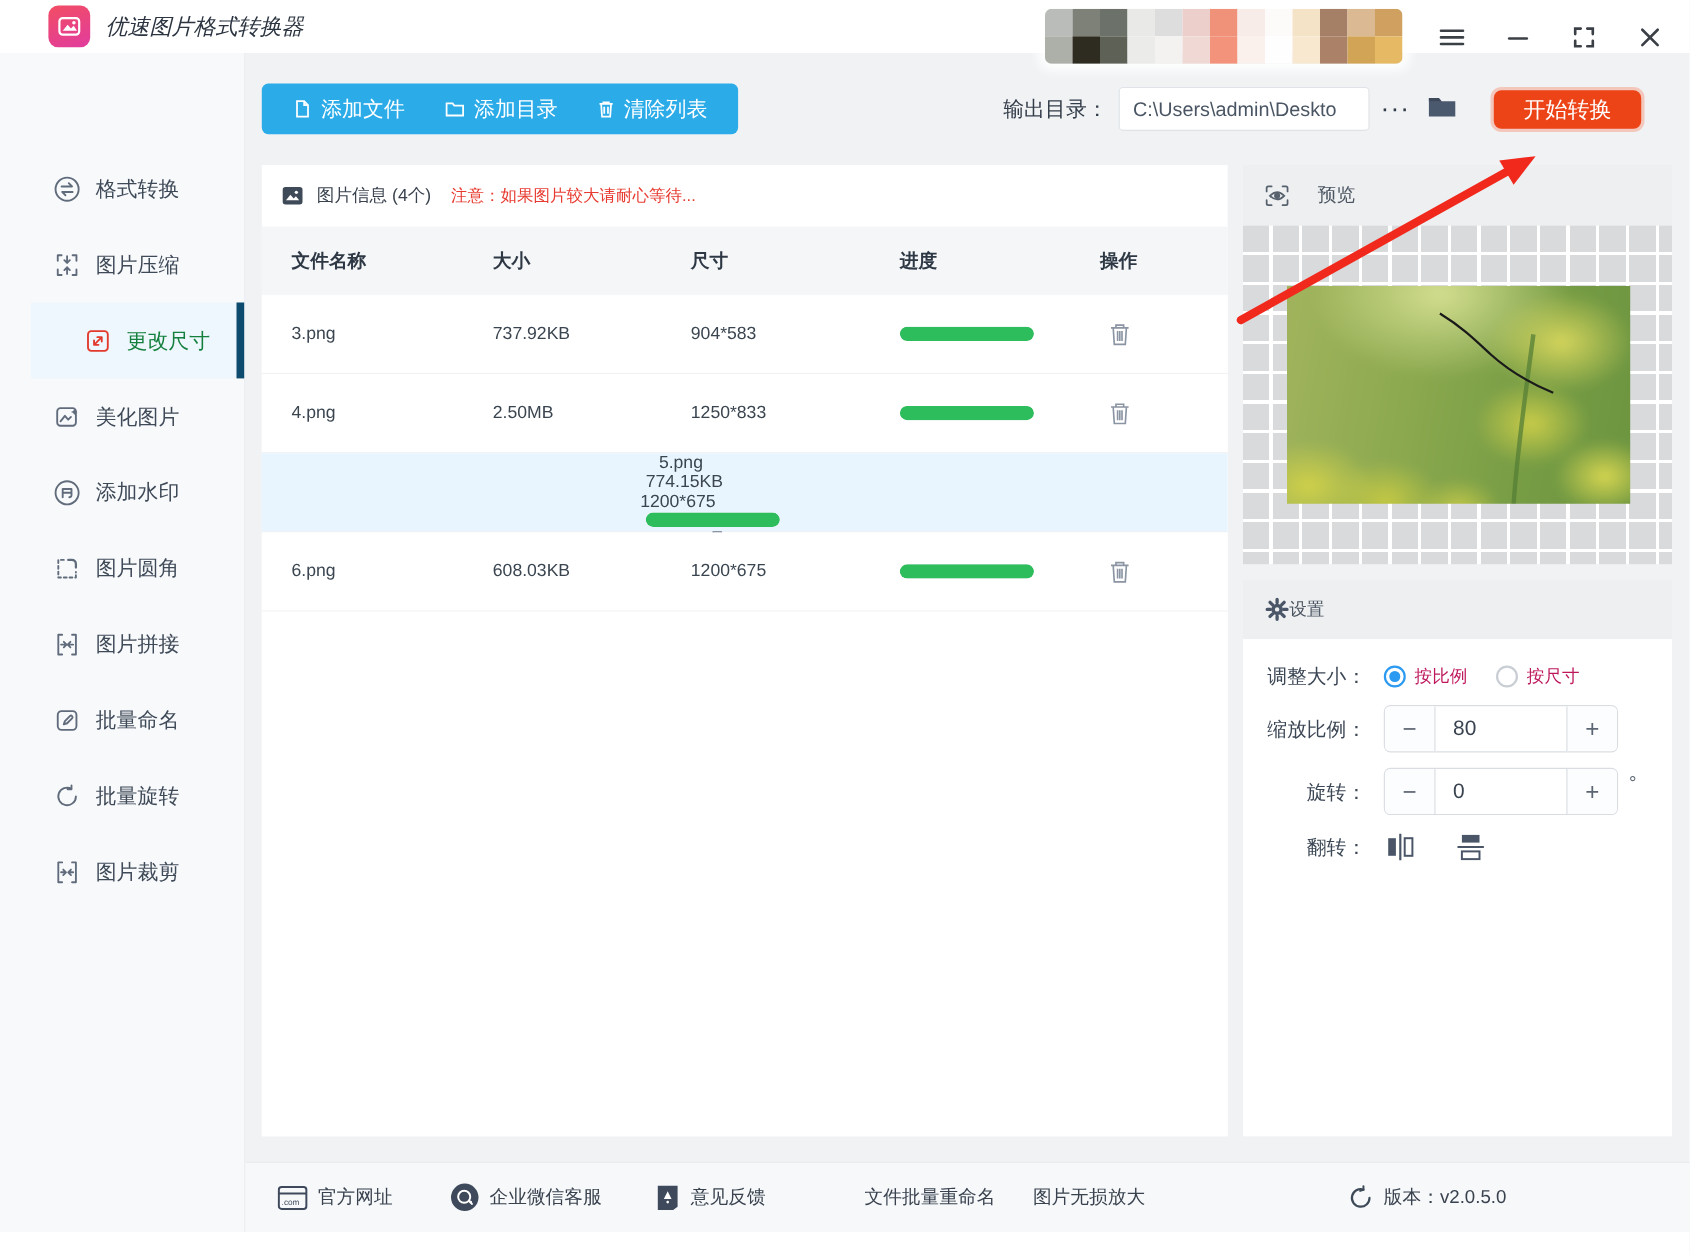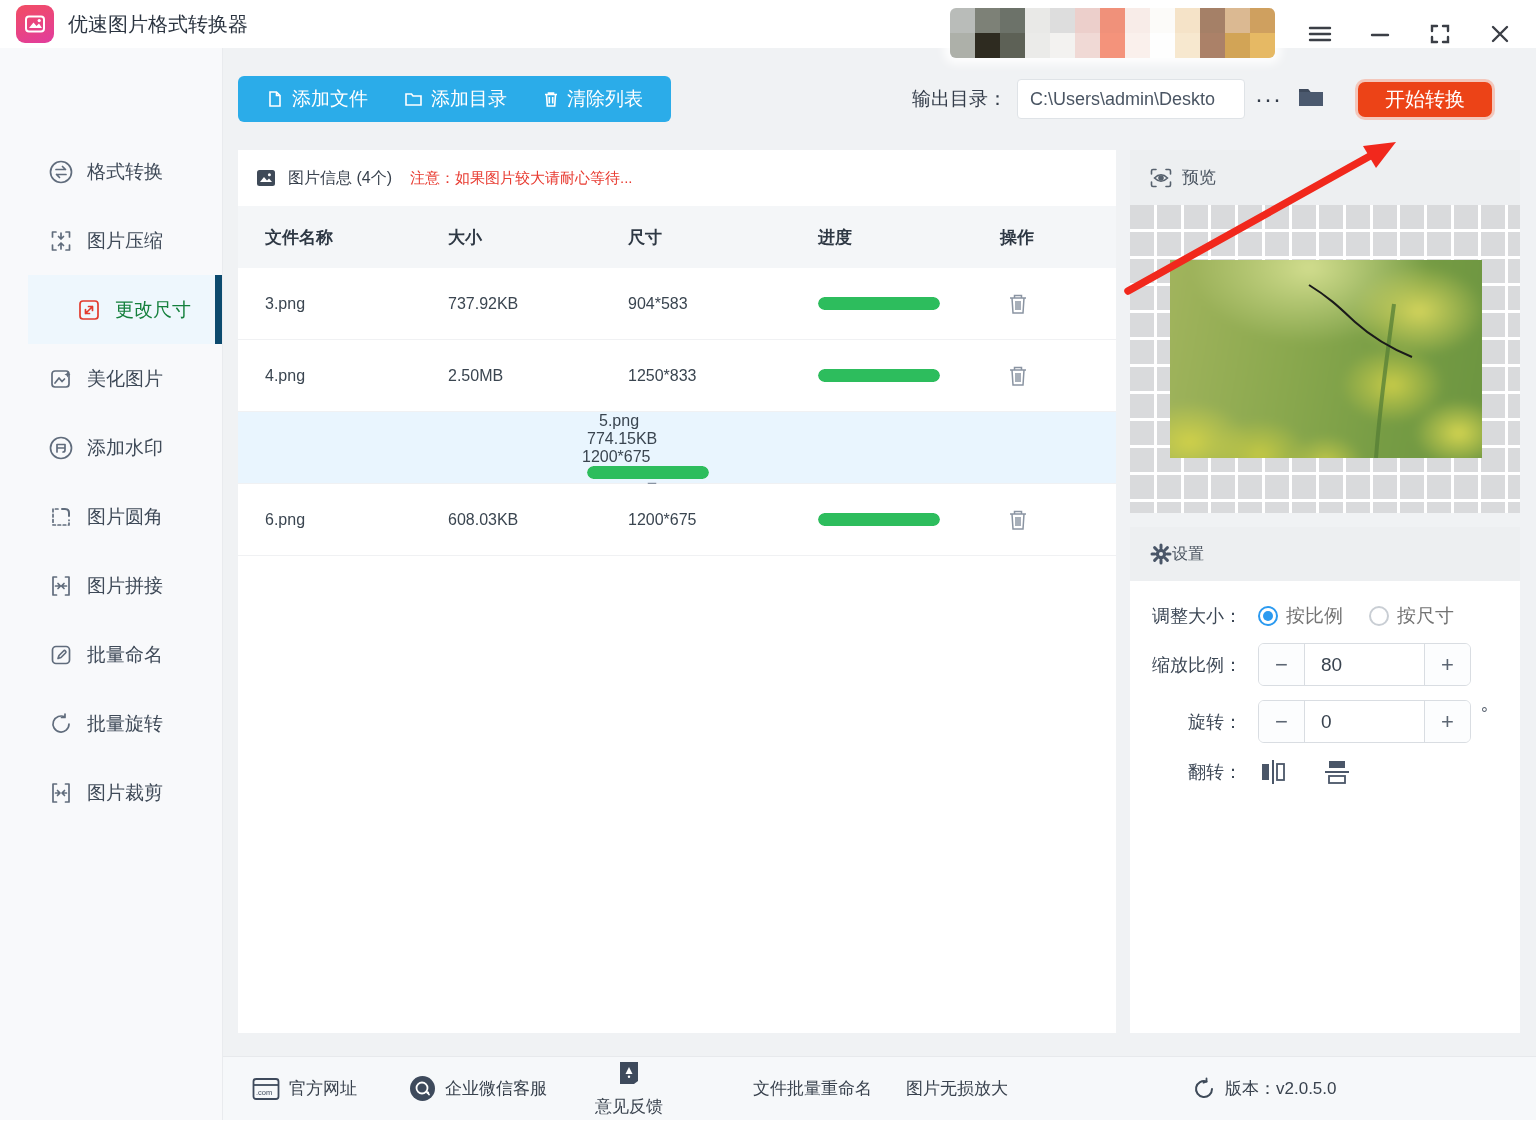--- a/index.html
+++ b/index.html
@@ -1,20 +1,20 @@
 <!DOCTYPE html>
 <html><head>
 <meta charset="utf-8">
 <style>
   * { box-sizing: border-box; margin: 0; padding: 0; }
   html,body { width:1536px; height:1140px; overflow:hidden; }
   body { font-family:"Liberation Sans","DejaVu Sans",sans-serif; background:#fff; position:relative; color:#39424e; }
 
   
-  .titlebar { height:48px; background:#fff; display:flex; align-items:center; padding-left:16px; position:relative; }
+  .titlebar { height:48px; background:#fff; display:flex; align-items:center; padding-left:44px; position:relative;font-style:italic; }
   .app-icon { width:38px; height:38px; border-radius:9px; background:linear-gradient(160deg,#f24d63,#e13c9e); display:flex; align-items:center; justify-content:center; }
   .app-title { margin-left:14px; font-size:20px; color:#2b3440; }
   .mosaic { position:absolute; left:950px; top:8px; height:50px; display:grid; grid-template-columns:repeat(13,25px); grid-template-rows:25px 25px; border-radius:6px; overflow:hidden; box-shadow:0 0 10px 6px rgba(255,255,255,.9); }
   .mosaic i { display:block; }
   .win-controls { position:absolute; right:24px; top:0; height:68px; display:flex; align-items:center; gap:36px; }
   .win-btn { width:24px; height:24px; display:flex; align-items:center; justify-content:center; cursor:pointer; }
   .win-btn svg { stroke:#3b3f46; stroke-width:2.4; fill:none; stroke-linecap:round; }
 
   
   .main { display:flex; height:1072px; background:#f0f2f4; }
@@ -53,21 +53,21 @@
   .col-prog { width:180px; }
   .col-ops  { width:91px; padding-left:2px; }
   .progress-track { width:122px; height:13px; border-radius:7px; background:#e8f0ea; overflow:hidden; }
   .progress-fill { height:100%; border-radius:7px; background:#2dbd5d; }
   .trash-btn { width:24px; height:26px; margin-left:6px; cursor:pointer; display:flex; align-items:center; justify-content:center; }
   .trash-btn svg { stroke:#8a94a2; fill:none; stroke-width:1.5; }
   .table-rest { flex:1; background:#fff; }
 
   
   .right-panel { width:390px; margin-left:14px; display:flex; flex-direction:column; }
-  .panel-head { height:55px; background:#edeff1; display:flex; align-items:center; padding-left:20px; gap:10px; font-size:17px; color:#4a5460; }
+  .panel-head { height:55px; background:#edeff1; display:flex; align-items:center; padding-left:20px; gap:26px; font-size:17px; color:#4a5460; }
   .checker { height:308px; position:relative; background-color:#fff;
     background-image:
       repeating-linear-gradient(to right, transparent 0 24px, #fff 24px 27px),
       repeating-linear-gradient(to bottom, #d9dadc 0 24px, #fff 24px 27px); }
   .preview-img { position:absolute; left:40px; top:55px; width:312px; height:198px; overflow:hidden; }
   .preview-art { position:absolute; inset:-10px; filter:blur(4px);
     background:
       radial-gradient(95px 65px at 78% 28%, rgba(228,222,96,.85), transparent 70%),
       radial-gradient(75px 55px at 70% 62%, rgba(214,212,74,.85), transparent 70%),
       radial-gradient(65px 48px at 90% 84%, rgba(224,220,82,.9), transparent 70%),
@@ -79,36 +79,36 @@
   .scribble { position:absolute; inset:0; }
   .panel-gap { height:14px; }
   .settings-head { height:54px; background:#edeff1; display:flex; align-items:center; padding-left:20px; gap:0; font-size:16px; color:#4a5460; }
   .settings-body { flex:1; background:#fff; padding-top:22px; }
   .set-row { display:flex; align-items:center; margin-bottom:14px; }
   .set-label { width:112px; text-align:right; font-size:18px; color:#3c4755; margin-right:16px; flex-shrink:0; }
   .radio-wrap { display:flex; align-items:center; gap:8px; margin-right:26px; cursor:pointer; }
   .radio { width:20px; height:20px; border-radius:50%; border:2px solid #c9ced4; background:#fff; display:flex; align-items:center; justify-content:center; }
   .radio.checked { border-color:#2b9af0; }
   .radio.checked i { width:10px; height:10px; border-radius:50%; background:#2b9af0; display:block; }
-  .radio-label { font-size:19px; color:#737373; }
+  .radio-label { font-size:16px; color:#be185d; }
   .stepper { display:flex; width:213px; height:43px; border:1px solid #d9dde2; border-radius:6px; background:#fff; overflow:hidden; }
   .step-btn { width:46px; display:flex; align-items:center; justify-content:center; font-size:22px; color:#5c6673; background:#fcfdfe; cursor:pointer; }
   .step-minus { border-right:1px solid #d9dde2; }
   .step-plus { border-left:1px solid #d9dde2; }
   .step-value { flex:1; display:flex; align-items:center; padding-left:16px; font-size:19px; color:#39434f; }
   .degree { font-size:17px; color:#5c6673; margin-left:10px; align-self:flex-start; margin-top:4px; }
   .flip-btn { margin-right:34px; cursor:pointer; display:flex; align-items:center; }
 
   
   .footer { height:64px; margin-top:auto; border-top:1px solid #e7e9ec; background:#f6f8fa; display:flex; align-items:center; font-size:17px; color:#39424e; }
   .f-group { display:flex; align-items:center; gap:9px; cursor:pointer; }
   .f-link { cursor:pointer; }
   .g-site { margin-left:29px; }
   .g-wechat { margin-left:52px;font-family:Liberation Mono, monospace; }
-  .g-feedback { margin-left:48px;flex-direction:column; }
+  .g-feedback { margin-left:48px; }
   .g-rename { margin-left:90px; }
   .g-lossless { margin-left:34px; }
   .g-version { margin-left:184px; }
 
   
   .annotation { position:absolute; left:0; top:0; width:1536px; height:1140px; pointer-events:none; z-index:60; }
 </style>
 </head>
 <body>
 

